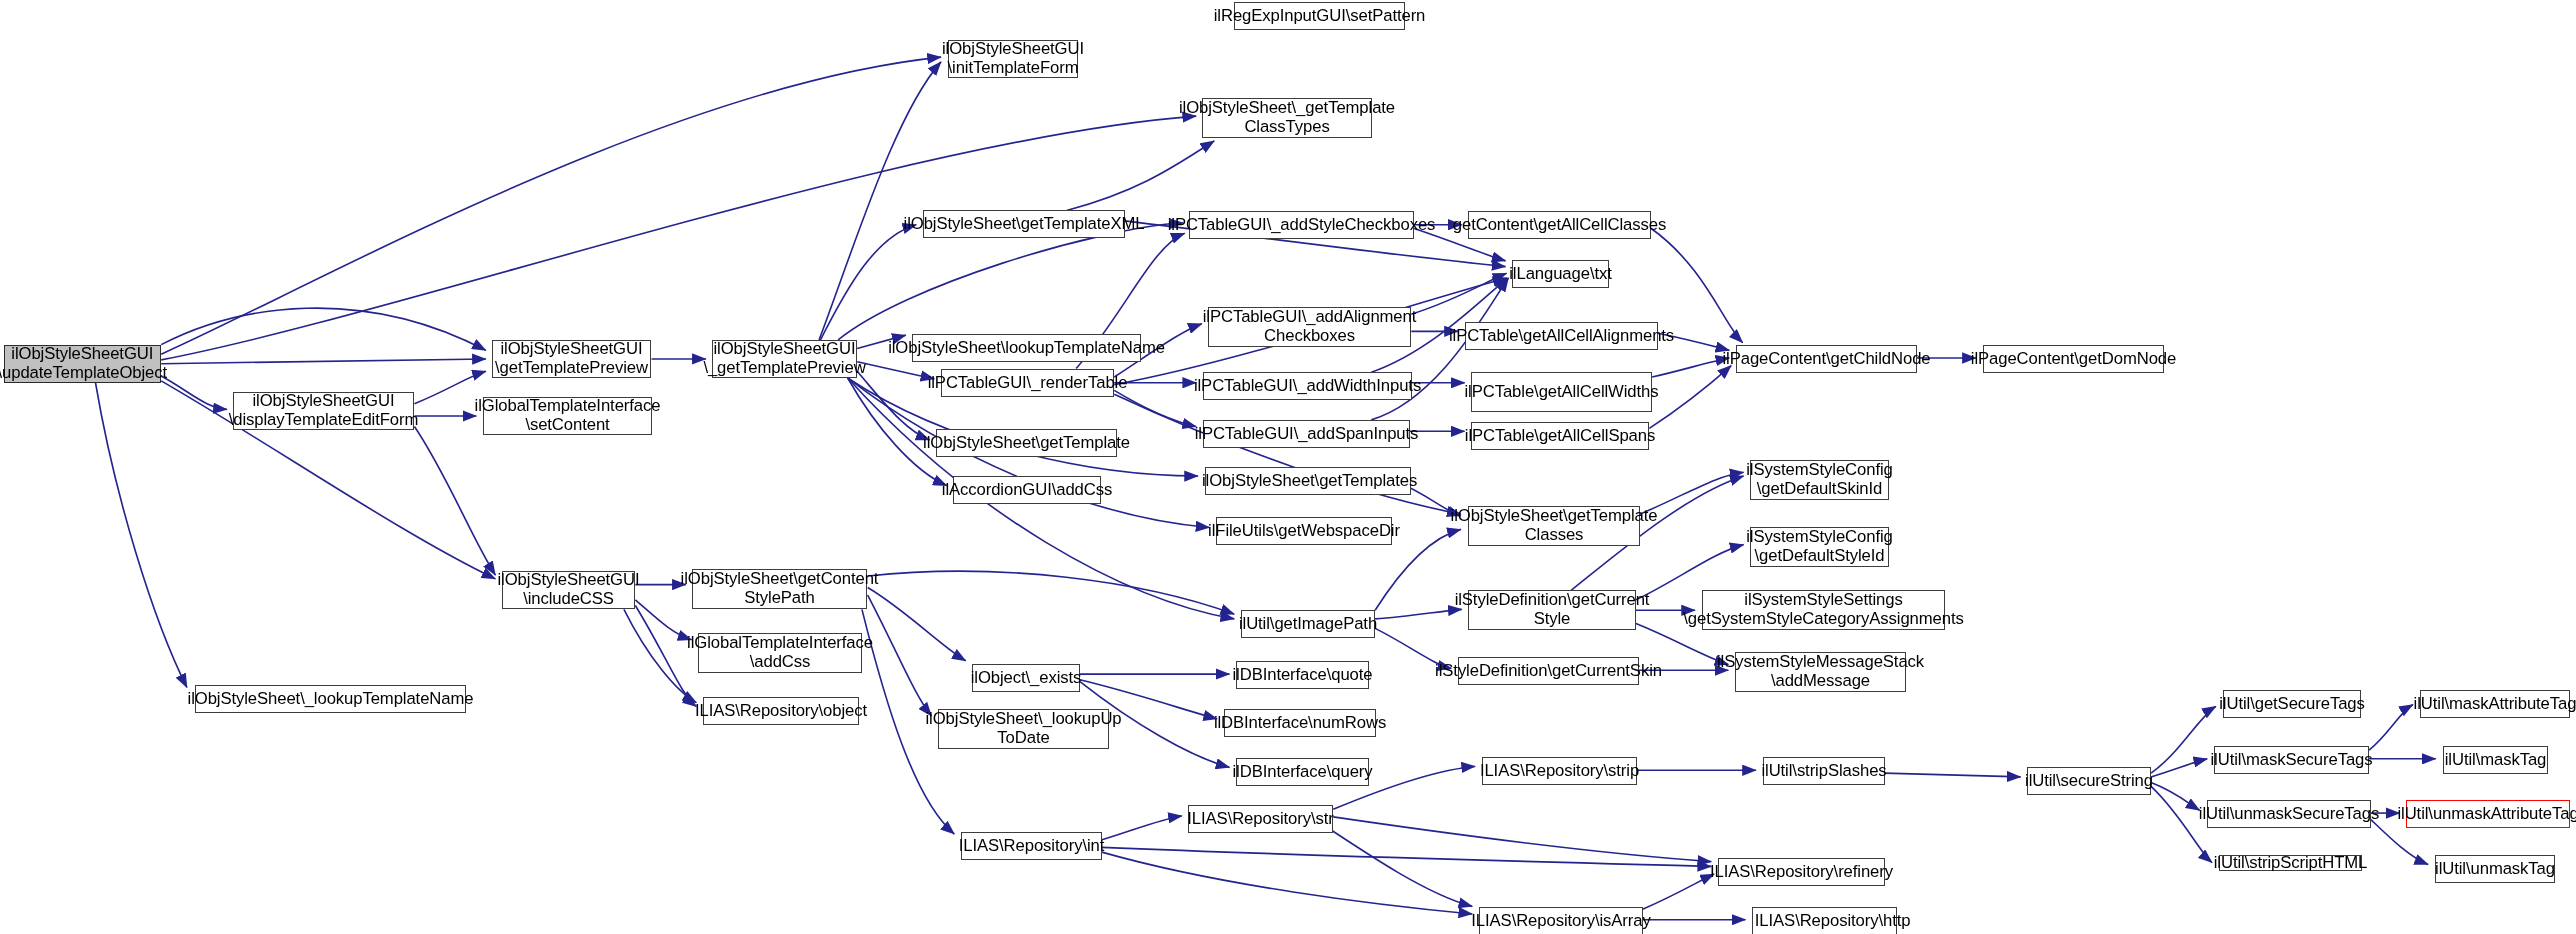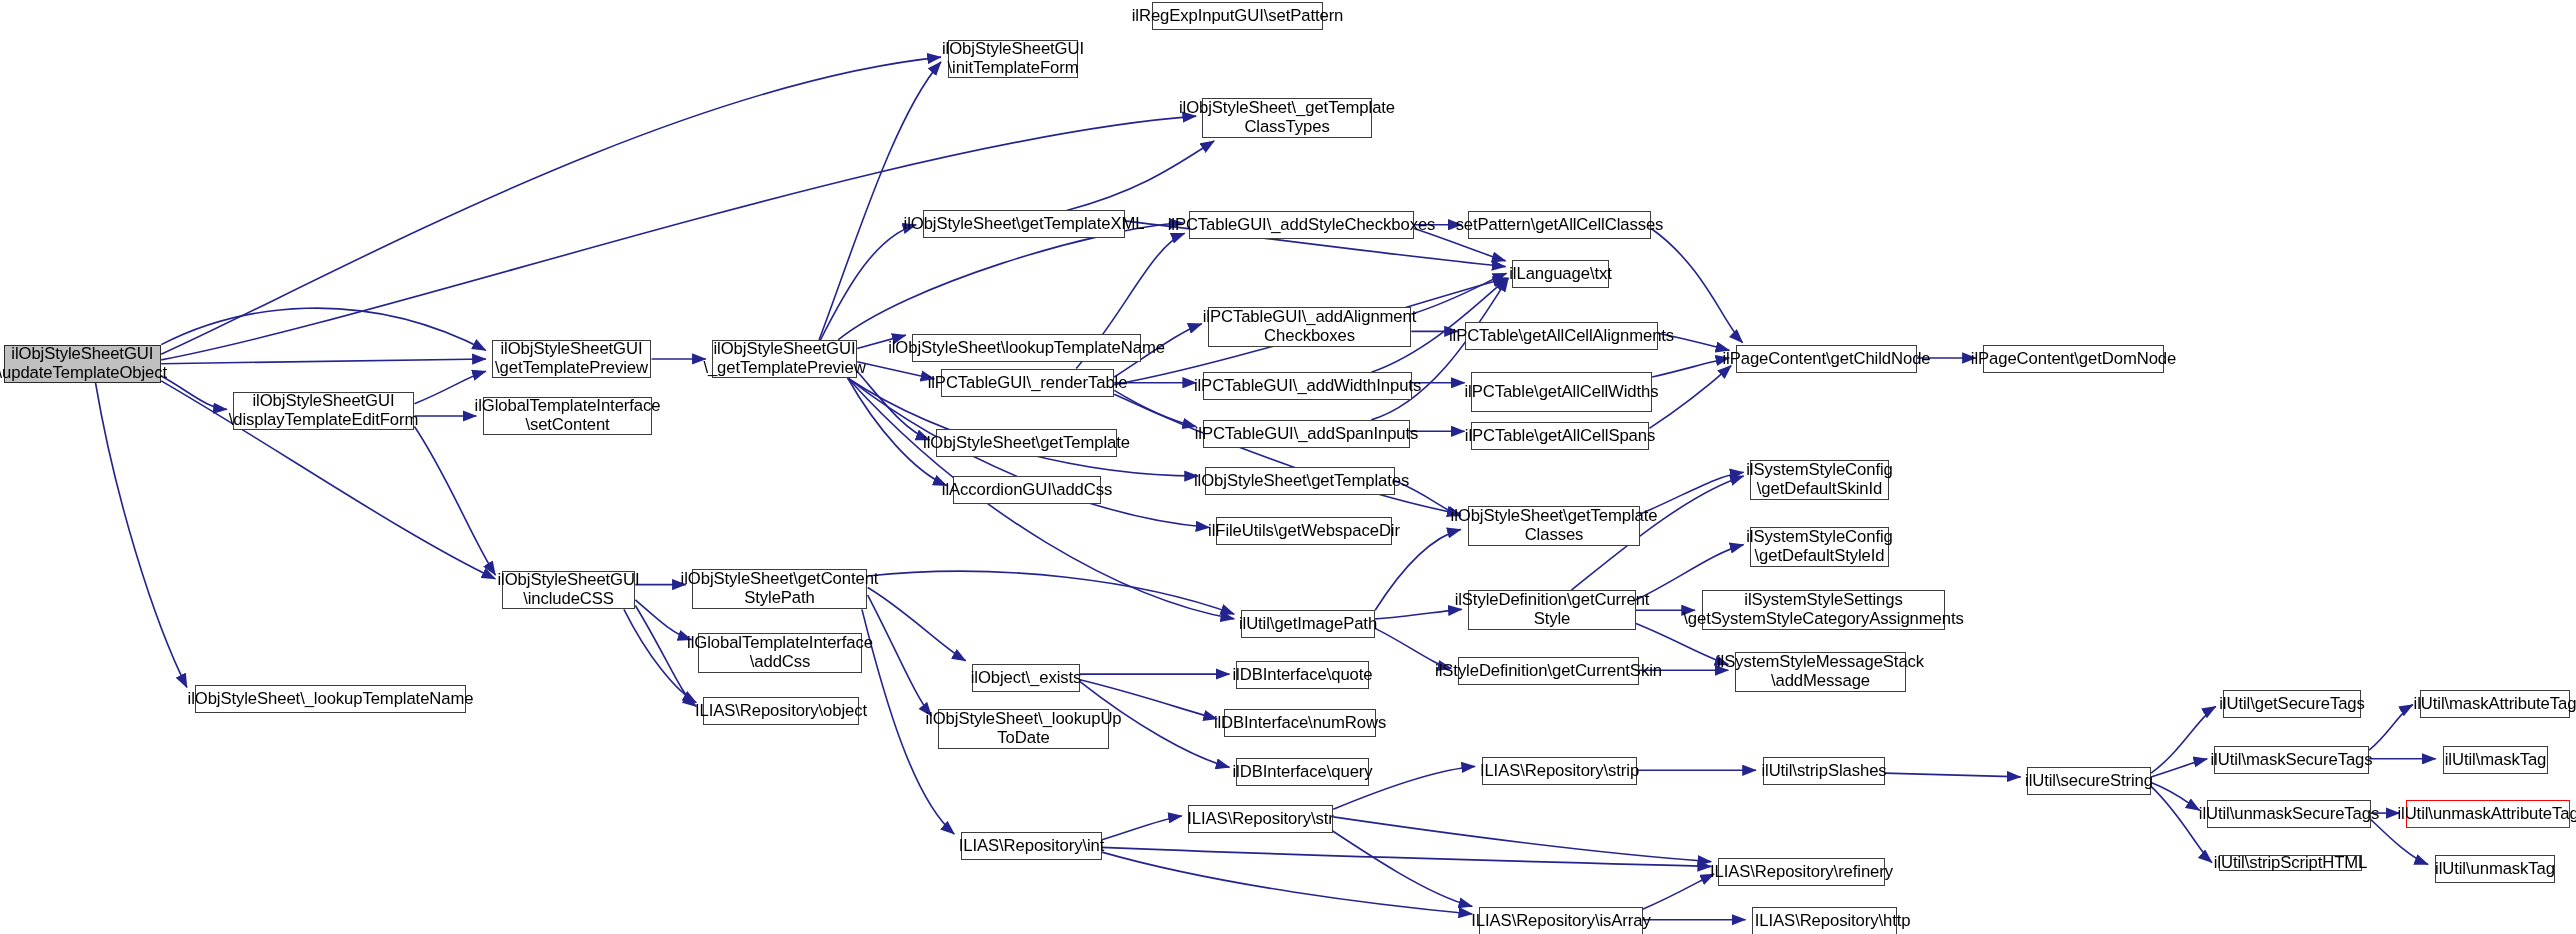--- a/index.html
+++ b/index.html
@@ -126,36 +126,36 @@
 \displayTemplateEditForm</div>
       <div class="node" style="left: 195px; top: 685px; width: 271px; height: 28px;">ilObjStyleSheet\_lookupTemplateName</div>
       <div class="node" style="left: 492px; top: 340px; width: 159px; height: 38px;">ilObjStyleSheetGUI
 \getTemplatePreview</div>
       <div class="node" style="left: 483px; top: 397px; width: 169px; height: 38px;">ilGlobalTemplateInterface
 \setContent</div>
       <div class="node" style="left: 712px; top: 340px; width: 145px; height: 38px;">ilObjStyleSheetGUI
 \_getTemplatePreview</div>
       <div class="node" style="left: 948px; top: 40px; width: 130px; height: 38px;">ilObjStyleSheetGUI
 \initTemplateForm</div>
-      <div class="node" style="left: 1152px; top: 1.9px; width: 171px; height: 28px; text-align: center;">ilRegExpInputGUI\setPattern</div>
+      <div class="node" style="left: 1234px; top: 1.9px; width: 171px; height: 28px; text-align: center;">ilRegExpInputGUI\setPattern</div>
       <div class="node" style="left: 1202px; top: 98px; width: 170px; height: 40px;">ilObjStyleSheet\_getTemplate
 ClassTypes</div>
       <div class="node" style="left: 923px; top: 210px; width: 202px; height: 28px;">ilObjStyleSheet\getTemplateXML</div>
       <div class="node" style="left: 912px; top: 322px; width: 229px; height: 28px; margin-top: 12px;">ilObjStyleSheet\lookupTemplateName</div>
       <div class="node" style="left: 941px; top: 369px; width: 173px; height: 28px;">ilPCTableGUI\_renderTable</div>
       <div class="node" style="left: 936px; top: 429px; width: 181px; height: 28px;">ilObjStyleSheet\getTemplate</div>
       <div class="node" style="left: 953px; top: 476px; width: 148px; height: 28px;">ilAccordionGUI\addCss</div>
       <div class="node" style="left: 1189px; top: 211px; width: 225px; height: 28px;">ilPCTableGUI\_addStyleCheckboxes</div>
       <div class="node" style="left: 1208px; top: 307px; width: 203px; height: 40px;">ilPCTableGUI\_addAlignment
 Checkboxes</div>
       <div class="node" style="left: 1203px; top: 372px; width: 209px; height: 28px;">ilPCTableGUI\_addWidthInputs</div>
       <div class="node" style="left: 1203px; top: 420px; width: 207px; height: 28px;">ilPCTableGUI\_addSpanInputs</div>
-      <div class="node" style="left: 1205px; top: 467px; width: 190px; height: 28px; padding-left: 8px;">ilObjStyleSheet\getTemplates</div>
+      <div class="node" style="left: 1205px; top: 467px; width: 206px; height: 28px; padding-left: 8px;">ilObjStyleSheet\getTemplates</div>
       <div class="node" style="left: 1216px; top: 517px; width: 176px; height: 28px;">ilFileUtils\getWebspaceDir</div>
-      <div class="node" style="left: 1468px; top: 211px; width: 183px; height: 28px;">setPattern\getAllCellClasses</div>
+      <div class="node" style="left: 1468px; top: 211px; width: 183px; height: 28px;">getContent\getAllCellClasses</div>
       <div class="node" style="left: 1512px; top: 260px; width: 97px; height: 28px;">ilLanguage\txt</div>
       <div class="node" style="left: 1465px; top: 322px; width: 193px; height: 28px;">ilPCTable\getAllCellAlignments</div>
       <div class="node" style="left: 1471px; top: 372px; width: 181px; height: 40px;">ilPCTable\getAllCellWidths</div>
       <div class="node" style="left: 1471px; top: 422px; width: 178px; height: 28px;">ilPCTable\getAllCellSpans</div>
       <div class="node" style="left: 1468px; top: 506px; width: 172px; height: 40px;">ilObjStyleSheet\getTemplate
 Classes</div>
       <div class="node" style="left: 1468px; top: 590px; width: 168px; height: 40px;">ilStyleDefinition\getCurrent
 Style</div>
       <div class="node" style="left: 1458px; top: 657px; width: 181px; height: 28px;">ilStyleDefinition\getCurrentSkin</div>
       <div class="node" style="left: 1736px; top: 345px; width: 181px; height: 28px;">ilPageContent\getChildNode</div>

